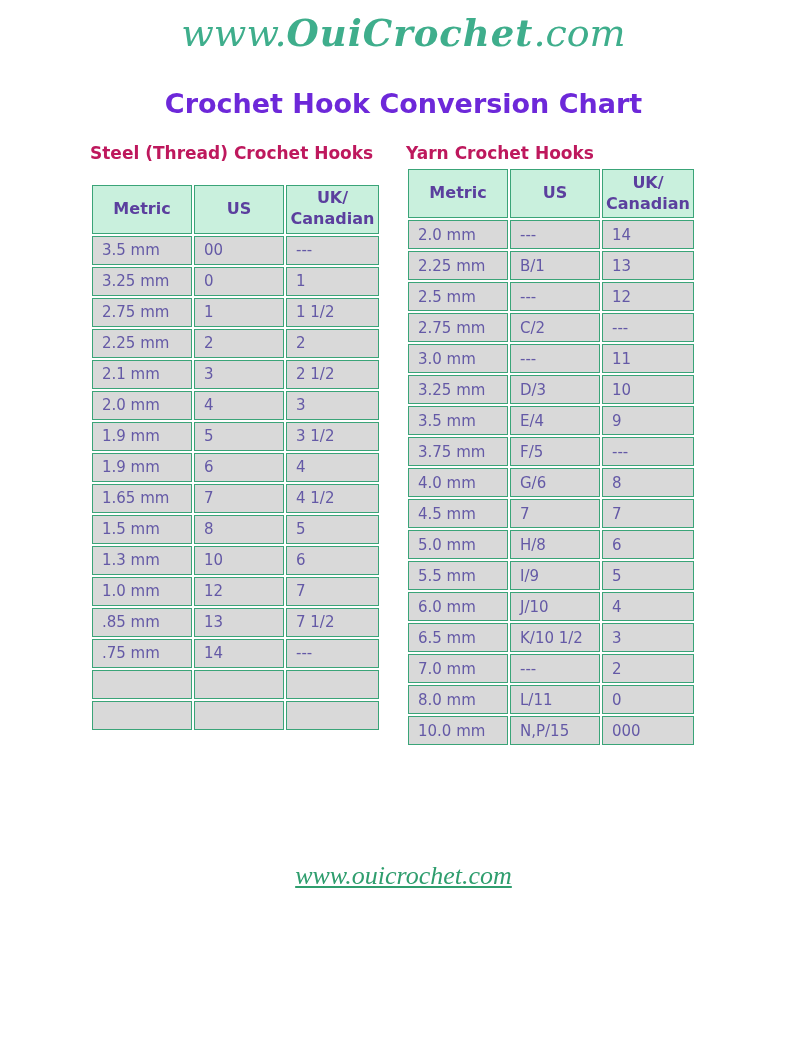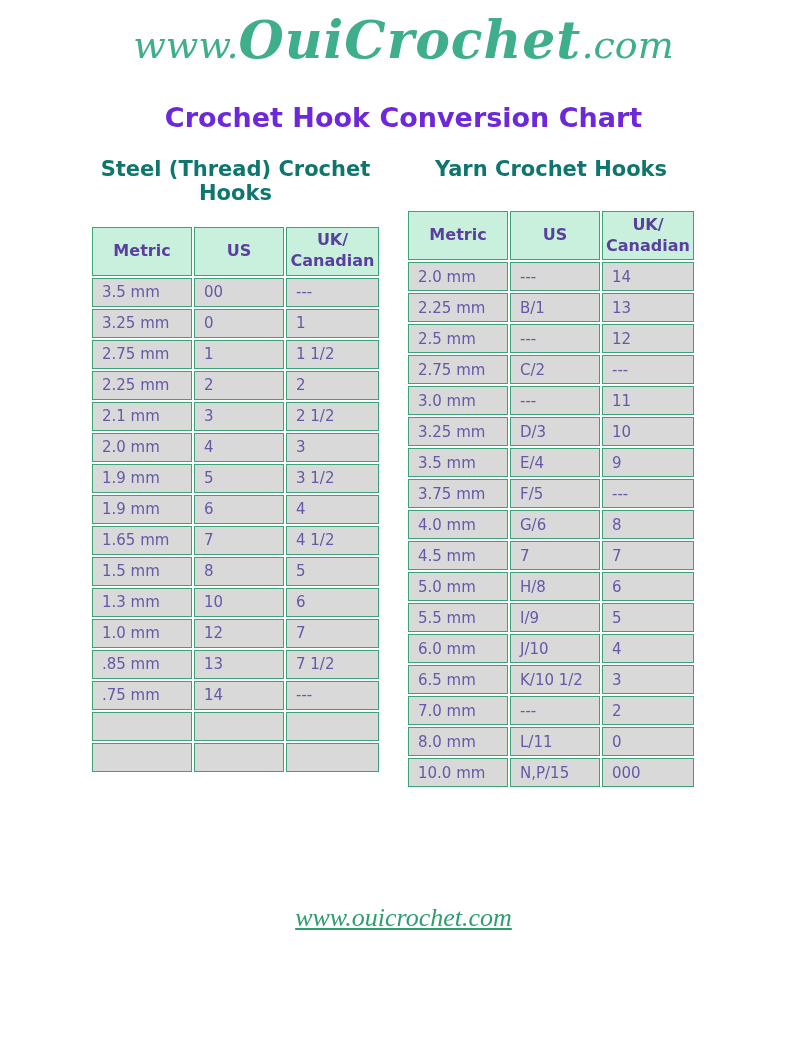--- a/index.html
+++ b/index.html
@@ -20,43 +20,43 @@
   .logo {
     padding-top: 14px;
     text-align: center;
     color: #3fae8c;
     font-family: "DejaVu Serif", serif;
     font-style: italic;
     line-height: 1.0;
     white-space: nowrap;
   }
   .logo-www  { font-size: 38px; }
-  .logo-brand{ font-size: 52px; font-weight: bold; letter-spacing: 1px; }
+  .logo-brand{ font-size: 37px; font-weight: bold; letter-spacing: 1px; }
 
   
   .title {
     margin: 36px 0 0 0;
     text-align: center;
     color: #6d28d9;
     font-size: 27px;
     font-weight: bold;
     font-family: "DejaVu Sans", "Liberation Sans", sans-serif;
   }
 
   
   .headings-row {
     display: flex;
     margin: 24px 0 4px 90px;
     width: 606px;
   }
   .section-heading {
-    color: #0f766e;
-    font-size: 21px;
+    color: #be185d;
+    font-size: 17px;
     font-weight: bold;
-    text-align: center;
+    text-align: left;
   }
   .heading-left  { width: 291px; }
   .heading-right { width: 290px; }
   .heading-spacer { width: 25px; }
 
   
   .tables-row {
     display: flex;
     align-items: center;
     margin-left: 90px;

